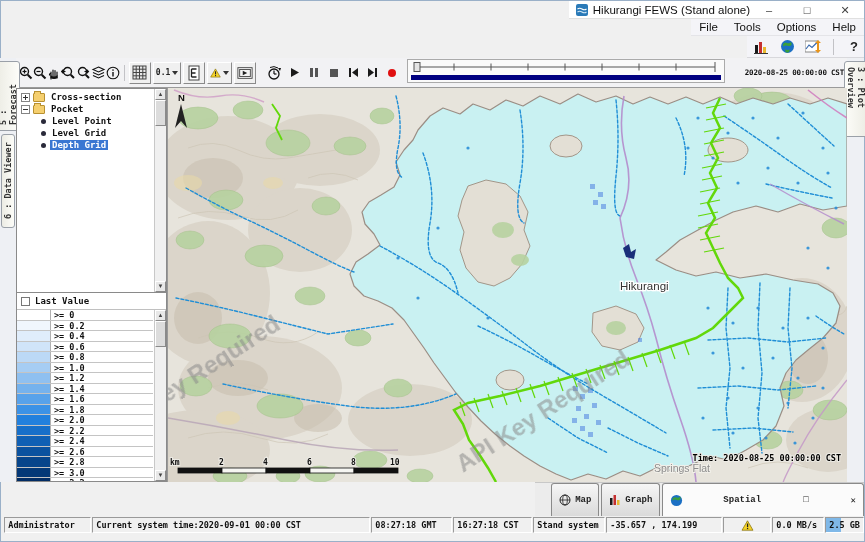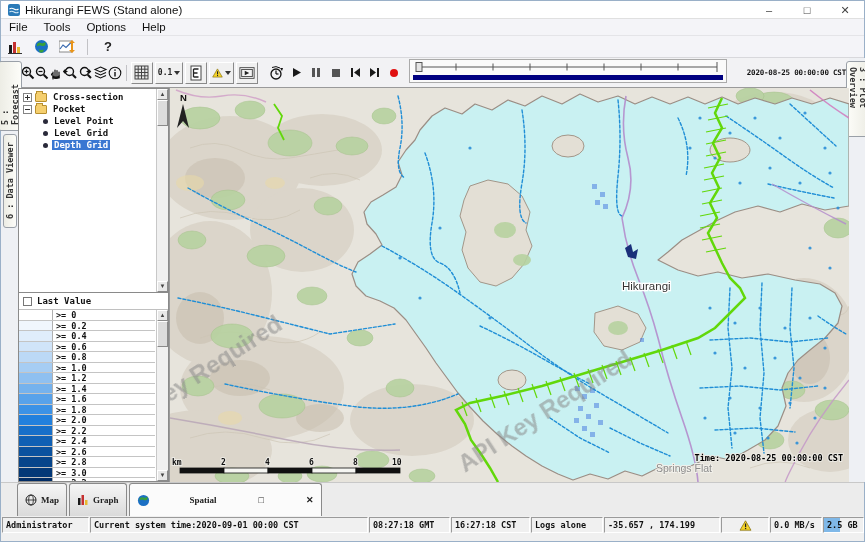--- a/index.html
+++ b/index.html
@@ -1,18 +1,18 @@
 <!DOCTYPE html>
 <html><head>
 <meta charset="utf-8">
 <style>
   * { margin:0; padding:0; box-sizing:border-box; }
   html,body { width:865px; height:542px; overflow:hidden; background:#fff;
     font-family:"Liberation Sans", sans-serif; }
-  #app { width:865px; height:542px; border:1px solid #9ab0c8; display:flex; flex-direction:column; background:#f0f0f0; }
+  #app { width:865px; height:542px; border:1px solid #9ab0c8; display:flex; flex-direction:column; background:#f0f0f0;align-items:flex-end; }
 
   
   .titlebar { height:18px; background:#fff; display:flex; align-items:center; border-bottom:1px solid #e0e0e0; flex:0 0 18px; }
   .titlebar .appicon { width:12px; height:12px; margin:0 5px 0 7px; }
   .titlebar .title { font-size:11.5px; color:#111; }
   .wincontrols { margin-left:auto; display:flex; height:100%; }
   .wincontrols span { width:38px; text-align:center; font-size:11px; color:#444; line-height:18px; cursor:default; }
 
   
   .menubar { height:17px; background:#f4f4f8; display:flex; align-items:center; font-size:11.5px; color:#111; flex:0 0 17px; border-bottom:1px solid #e4e4e8; }
@@ -70,21 +70,21 @@
   .lrow { height:10.5px; display:flex; border-bottom:1px solid #c4c4c4; }
   .swatch { width:34px; border-right:1px solid #b0b0b0; flex:0 0 34px; }
   .lval { flex:1; background:#fff; font-family:"DejaVu Sans Mono", monospace; font-size:8.5px; font-weight:bold; color:#111; padding-left:3px; line-height:10px; }
   .legendrows .vscroll { border-left:1px solid #c8c8c8; }
 
   .mapwrap { width:679px; position:relative; background:#e7e4dc; overflow:hidden; }
   .mapwrap svg { position:absolute; inset:0; }
 
   
   .tabbar { flex:0 0 26px; background:#ececec; display:flex; align-items:flex-end; padding-left:16px; gap:2px; border-top:1px solid #c8c8c8; }
-  .btab { height:20px; display:flex; align-items:center; gap:4px; padding:16px 7px; border:1px solid #8a8a8a; border-bottom:none; border-radius:3px 3px 0 0; background:linear-gradient(#f6f6f6,#dadada); font-family:Liberation Serif, serif; font-size:9px; font-weight:bold; color:#222; }
+  .btab { height:20px; display:flex; align-items:center; gap:4px; padding:16px 7px; border:1px solid #8a8a8a; border-bottom:none; border-radius:3px 3px 0 0; background:linear-gradient(#f6f6f6,#dadada); font-family:Liberation Mono, monospace; font-size:9px; font-weight:bold; color:#222; }
   .btab.active { height:23px; background:#fbfbfb;gap:40px; }
   .btab .wglyph { font-size:9px; font-weight:bold; color:#222; margin-left:2px; }
   .logsrow { flex:0 0 17px; background:#ececec; display:flex; align-items:center; padding-left:16px; }
   .logsbtn { font-family:"DejaVu Sans Mono", monospace; font-size:8.5px; font-weight:bold; color:#222; background:#f0f0f0; border:1px solid; border-color:#fff #8a8a8a #8a8a8a #fff; padding:0 6px; height:14px; line-height:12px; }
   .statusbar { flex:0 0 18px; background:#f0f0f0; display:flex; align-items:stretch; font-family:"DejaVu Sans Mono", monospace; font-size:8.5px; font-weight:bold; color:#111; }
   .seg { border:1px solid; border-color:#9a9a9a #fff #fff #9a9a9a; margin:1px 0 1px 1px; display:flex; align-items:center; padding:0 3px; white-space:nowrap; overflow:hidden; position:relative; }
   .seg.mem .fill { position:absolute; left:0; top:0; bottom:0; width:40%; background:#7fb8e8; }
   .seg.mem span { position:relative; }
 </style>
 </head>
@@ -734,21 +734,21 @@
     <div class="seg" style="width:278px">
         <span>Current system time:2020-09-01 00:00 CST</span>
       </div>
     <div class="seg" style="width:81px">
         <span>08:27:18 GMT</span>
       </div>
     <div class="seg" style="width:79px">
         <span>16:27:18 CST</span>
       </div>
     <div class="seg" style="width:72px">
-        <span>Logs alone</span>
+        <span>Stand system</span>
       </div>
     <div class="seg" style="width:116px">
         <span>-35.657 , 174.199</span>
       </div>
     <div class="seg" style="width:48px; justify-content:center">
       <svg width="13" height="11" viewBox="0 0 16 14">
           <path d="M8 1 L15 13 H1 Z" fill="#f5d328" stroke="#8a7410" stroke-width="1"></path>
           <rect x="7.3" y="4.5" width="1.6" height="4.5" fill="#222"></rect>
           <rect x="7.3" y="10" width="1.6" height="1.6" fill="#222"></rect>
         </svg>

